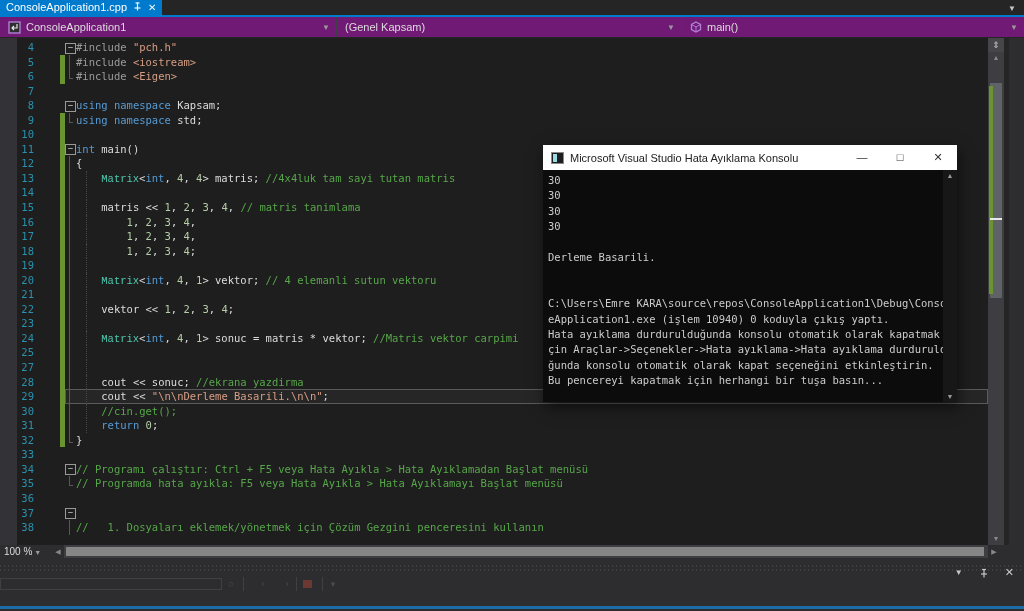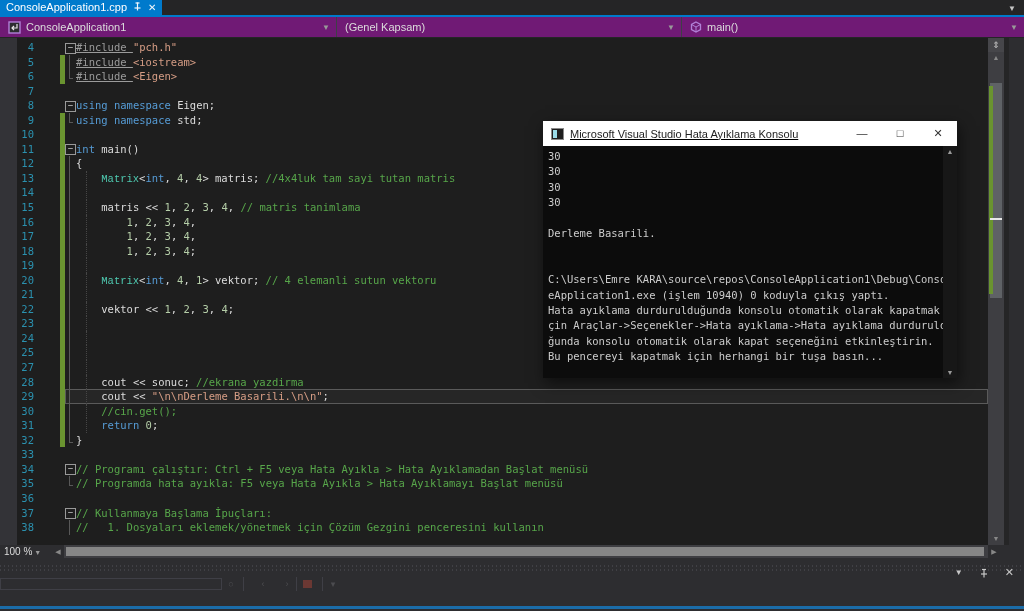--- a/index.html
+++ b/index.html
@@ -37,21 +37,21 @@
   .body { flex:1; position:relative; display:flex; margin-left:0; }
   .body.current { background:#262626; box-shadow:inset 0 0 0 1px #5A5A5A; }
   .fold { width:11px; flex:none; position:relative; }
   .fold.g-box::before { content:"\2212"; position:absolute; left:0; top:2.5px; width:9px; height:9px;
         border:1px solid #999; color:#C8C8C8; font-size:9px; line-height:7px; text-align:center; background:#1E1E1E; }
   .fold.g-line::before { content:""; position:absolute; left:4px; top:0; bottom:0; border-left:1px solid #585858; }
   .fold.g-end::before  { content:""; position:absolute; left:4px; top:0; height:9px; width:3px;
         border-left:1px solid #585858; border-bottom:1px solid #585858; }
   .iguide { position:absolute; left:21px; top:0; bottom:0; border-left:1px dotted #464646; }
   .code { white-space:pre; }
-  .c-pre { color:#9B9B9B;text-decoration:underline; } .c-str { color:#D69D85; } .c-kw { color:#569CD6; }
+  .c-pre { color:#9B9B9B; } .c-str { color:#D69D85; } .c-kw { color:#569CD6; }
   .c-type { color:#4EC9B0;font-family:Liberation Mono, monospace; } .c-num { color:#B5CEA8; } .c-cmt { color:#57A64A; } .c-pln { color:#DCDCDC; }
 
   
   #vscroll { position:absolute; left:988px; top:38px; width:16px; height:507px; background:#3E3E42; }
   #split-handle { position:absolute; left:0; top:0; width:16px; height:14px; background:#46464A;
                   color:#C5C5C5; font-size:9px; text-align:center; line-height:14px; }
   #vs-up { position:absolute; left:0; top:14px; width:16px; height:12px; color:#888; font-size:7px; text-align:center; line-height:12px; }
   #vs-down { position:absolute; left:0; bottom:0; width:16px; height:12px; color:#888; font-size:7px; text-align:center; line-height:12px; }
   #vs-thumb { position:absolute; left:2px; top:45px; width:12px; height:215px; background:#5F6266; }
   #vs-chg { position:absolute; left:1px; top:48px; width:4px; height:208px; background:#6A9430; }
@@ -75,22 +75,22 @@
   #bp-controls { position:absolute; right:10px; top:8px; display:flex; gap:16px; align-items:center; color:#C8C8C8; }
   #bp-controls .chev { font-size:8px; }
   #bp-controls .x { font-size:11px; }
   #bp-ghostbox { position:absolute; left:0; top:20px; width:222px; height:12px; border:1px solid #3F3F46; }
   .ghost-ic { position:absolute; top:21px; width:10px; height:10px; opacity:.5; font-size:9px; color:#6a6a6e; text-align:center; line-height:10px; }
   .ghost-sep { position:absolute; top:19px; width:1px; height:14px; background:#3F3F46; }
   #ghost-red { position:absolute; left:303px; top:22px; width:9px; height:8px; background:#7a3b35; opacity:.8; }
   #status-line { position:absolute; left:0; top:606px; width:1024px; height:3px; background:#1B6CA8; }
 
   
-  #console-win { position:absolute; left:543px; top:121px; width:414px; height:257px;
-                 box-shadow:2px 5px 14px rgba(0,0,0,.55);text-decoration:underline; }
+  #console-win { position:absolute; left:543px; top:145px; width:414px; height:257px;
+                 box-shadow:2px 5px 14px rgba(0,0,0,.55); }
   #console-title { position:relative; height:25px; background:#FFFFFF; display:flex; align-items:center;
                    padding-left:8px; gap:6px; font-size:11px; color:#222; }
   #console-buttons { position:absolute; right:0; top:0; height:25px; display:flex; }
   #console-buttons span { width:38px; text-align:center; line-height:25px; font-size:11px; color:#333; }
   #console-body { position:relative; height:232px; background:#0C0C0C; overflow:hidden; }
   #console-text { position:absolute; left:5px; top:3px; right:16px;
                   font-family:"DejaVu Sans Mono", monospace; font-size:10.5px; line-height:15.4px; color:#CCCCCC; white-space:pre; }
   #console-scroll { position:absolute; right:0; top:0; width:14px; height:232px; background:#171717; }
   #cs-up { position:absolute; top:2px; left:0; width:14px; text-align:center; color:#9a9a9a; font-size:7px; }
   #cs-down { position:absolute; bottom:2px; left:0; width:14px; text-align:center; color:#9a9a9a; font-size:7px; }
@@ -176,21 +176,21 @@
         <div class="body">
           <span class="fold g-none"></span>
           <span class="code"></span>
         </div>
       </div>
       <div class="code-row">
         <div class="ln">8</div>
         <div class="chg"></div>
         <div class="body">
           <span class="fold g-box"></span>
-          <span class="code"><span class="c-kw">using</span><span class="c-pln"> </span><span class="c-kw">namespace</span><span class="c-pln"> Eigen;</span></span>
+          <span class="code"><span class="c-kw">using</span><span class="c-pln"> </span><span class="c-kw">namespace</span><span class="c-pln"> Kapsam;</span></span>
         </div>
       </div>
       <div class="code-row">
         <div class="ln">9</div>
         <div class="chg on"></div>
         <div class="body">
           <span class="fold g-end"></span>
           <span class="code"><span class="c-kw">using</span><span class="c-pln"> </span><span class="c-kw">namespace</span><span class="c-pln"> std;</span></span>
         </div>
       </div>
@@ -316,20 +316,21 @@
           <div class="iguide"></div>
           <span class="code"></span>
         </div>
       </div>
       <div class="code-row">
         <div class="ln">24</div>
         <div class="chg on"></div>
         <div class="body">
           <span class="fold g-line"></span>
           <div class="iguide"></div>
+          <span class="code"><span class="c-pln">    </span><span class="c-type">Matrix</span><span class="c-pln">&lt;</span><span class="c-kw">int</span><span class="c-pln">, </span><span class="c-num">4</span><span class="c-pln">, </span><span class="c-num">1</span><span class="c-pln">&gt; sonuc = matris * vektor; </span><span class="c-cmt">//Matris vektor carpimi</span></span>
         </div>
       </div>
       <div class="code-row">
         <div class="ln">25</div>
         <div class="chg on"></div>
         <div class="body">
           <span class="fold g-line"></span>
           <div class="iguide"></div>
           <span class="code"></span>
         </div>
@@ -417,21 +418,20 @@
         <div class="body">
           <span class="fold g-none"></span>
           <span class="code"></span>
         </div>
       </div>
       <div class="code-row">
         <div class="ln">37</div>
         <div class="chg"></div>
         <div class="body">
           <span class="fold g-box"></span>
-          <span class="code"><span class="c-cmt">// Kullanmaya Başlama İpuçları:</span></span>
         </div>
       </div>
       <div class="code-row">
         <div class="ln">38</div>
         <div class="chg"></div>
         <div class="body">
           <span class="fold g-line"></span>
           <span class="code"><span class="c-cmt">//   1. Dosyaları eklemek/yönetmek için Çözüm Gezgini penceresini kullanın</span></span>
         </div>
       </div>

